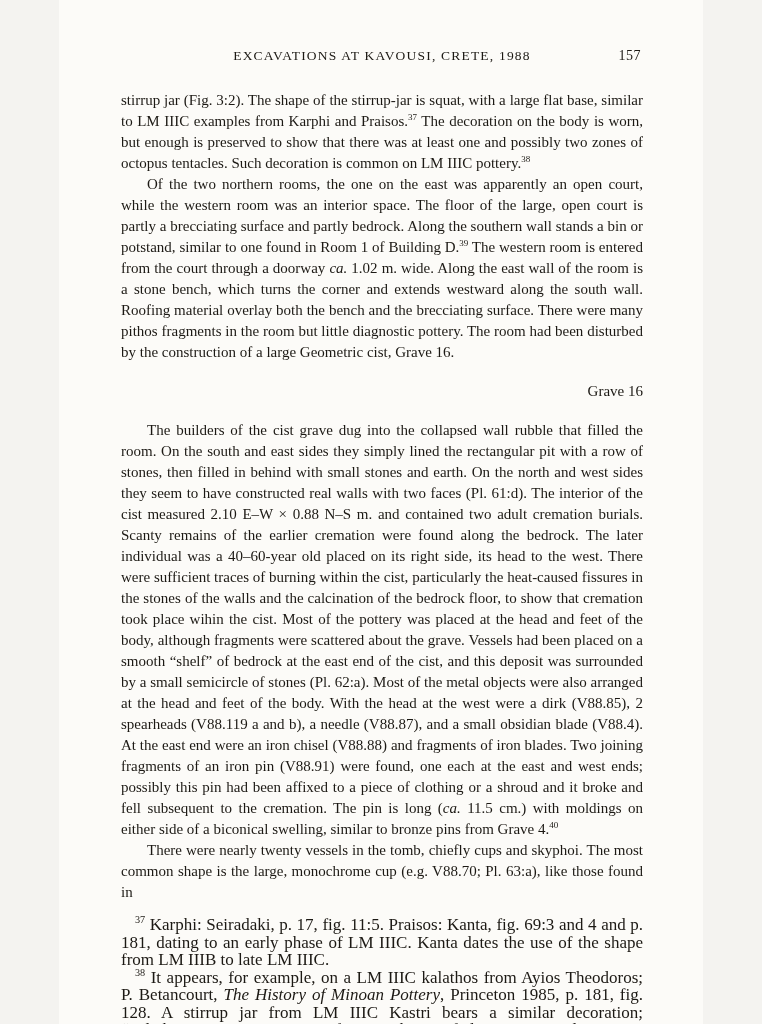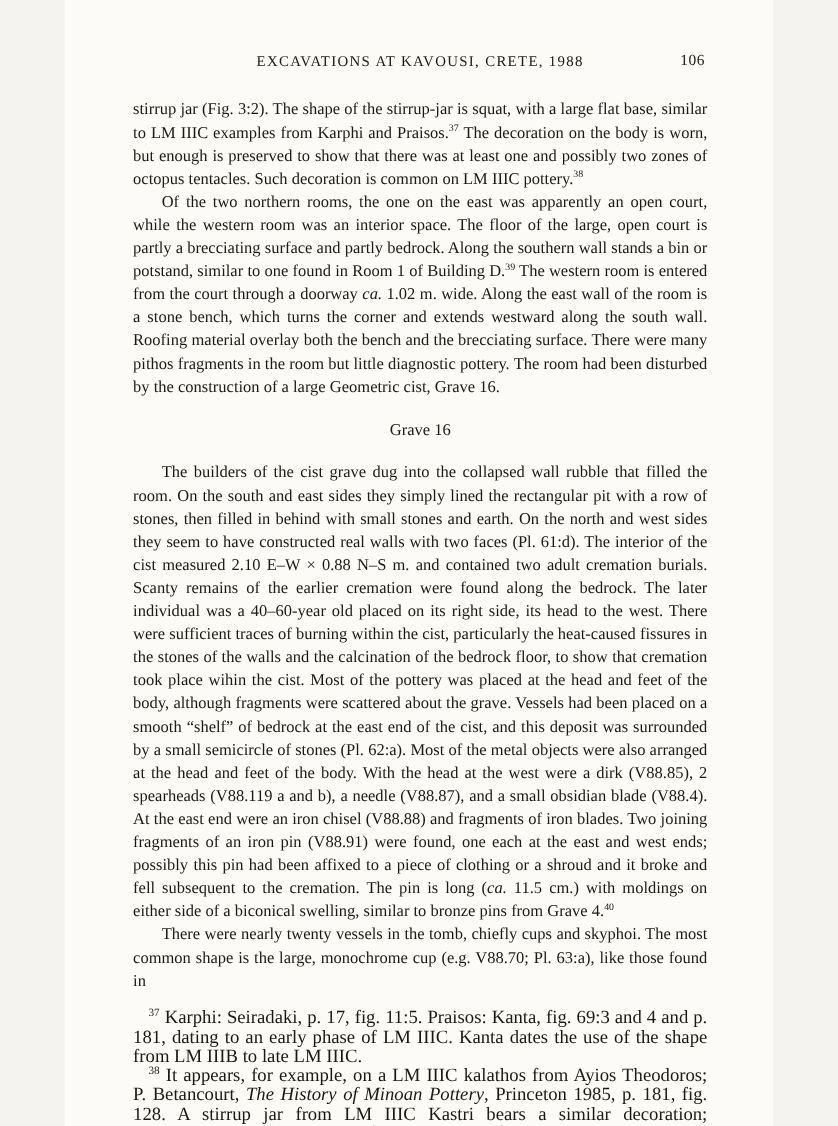--- a/index.html
+++ b/index.html
@@ -46,21 +46,21 @@
   .para {
     margin: 0;
   }
   .para.indent {
     text-indent: 26px;
   }
   .section-heading {
     margin: 18px 0;
     font-size: 15px;
     font-weight: normal;
-    text-align: center;
+    text-align: right;
   }
   sup {
     font-size: 0.6em;
     vertical-align: super;
     line-height: 0;
   }
   .it {
     font-style: italic;
   }
   .footnotes {
@@ -75,21 +75,21 @@
     text-indent: 14px;
   }
 </style>
 </head>
 <body>
 
 <div class="page">
 
   <header class="running-head">
     <div class="running-title">EXCAVATIONS AT KAVOUSI, CRETE, 1988</div>
-    <div class="page-number">106</div>
+    <div class="page-number">157</div>
   </header>
 
   <main class="body-text">
     <p class="para"><span>stirrup jar (Fig. 3:2). The shape of the stirrup-jar is squat, with a large flat base, similar to LM IIIC examples from Karphi and Praisos.</span><sup>37</sup><span> The decoration on the body is worn, but enough is preserved to show that there was at least one and possibly two zones of octopus tentacles. Such decoration is common on LM IIIC pottery.</span><sup>38</sup></p>
     <p class="para indent"><span>Of the two northern rooms, the one on the east was apparently an open court, while the western room was an interior space. The floor of the large, open court is partly a brecciating surface and partly bedrock. Along the southern wall stands a bin or potstand, similar to one found in Room 1 of Building D.</span><sup>39</sup><span> The western room is entered from the court through a doorway </span><span class="it">ca.</span><span> 1.02 m. wide. Along the east wall of the room is a stone bench, which turns the corner and extends westward along the south wall. Roofing material overlay both the bench and the brecciating surface. There were many pithos fragments in the room but little diagnostic pottery. The room had been disturbed by the construction of a large Geometric cist, Grave 16.</span></p>
     <p class="section-heading">Grave 16</p>
     <p class="para indent"><span>The builders of the cist grave dug into the collapsed wall rubble that filled the room. On the south and east sides they simply lined the rectangular pit with a row of stones, then filled in behind with small stones and earth. On the north and west sides they seem to have constructed real walls with two faces (Pl. 61:d). The interior of the cist measured 2.10 E–W × 0.88 N–S m. and contained two adult cremation burials. Scanty remains of the earlier cremation were found along the bedrock. The later individual was a 40–60-year old placed on its right side, its head to the west. There were sufficient traces of burning within the cist, particularly the heat-caused fissures in the stones of the walls and the calcination of the bedrock floor, to show that cremation took place wihin the cist. Most of the pottery was placed at the head and feet of the body, although fragments were scattered about the grave. Vessels had been placed on a smooth “shelf” of bedrock at the east end of the cist, and this deposit was surrounded by a small semicircle of stones (Pl. 62:a). Most of the metal objects were also arranged at the head and feet of the body. With the head at the west were a dirk (V88.85), 2 spearheads (V88.119 a and b), a needle (V88.87), and a small obsidian blade (V88.4). At the east end were an iron chisel (V88.88) and fragments of iron blades. Two joining fragments of an iron pin (V88.91) were found, one each at the east and west ends; possibly this pin had been affixed to a piece of clothing or a shroud and it broke and fell subsequent to the cremation. The pin is long (</span><span class="it">ca.</span><span> 11.5 cm.) with moldings on either side of a biconical swelling, similar to bronze pins from Grave 4.</span><sup>40</sup></p>
     <p class="para indent"><span>There were nearly twenty vessels in the tomb, chiefly cups and skyphoi. The most common shape is the large, monochrome cup (e.g. V88.70; Pl. 63:a), like those found in</span></p>
   </main>
 

